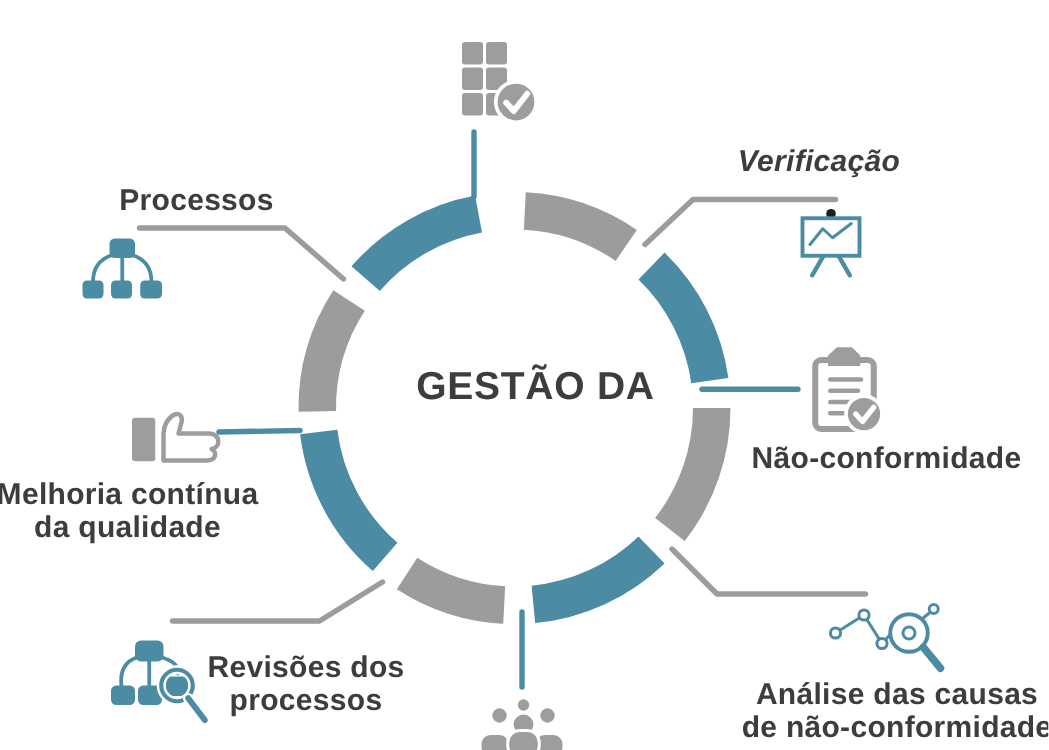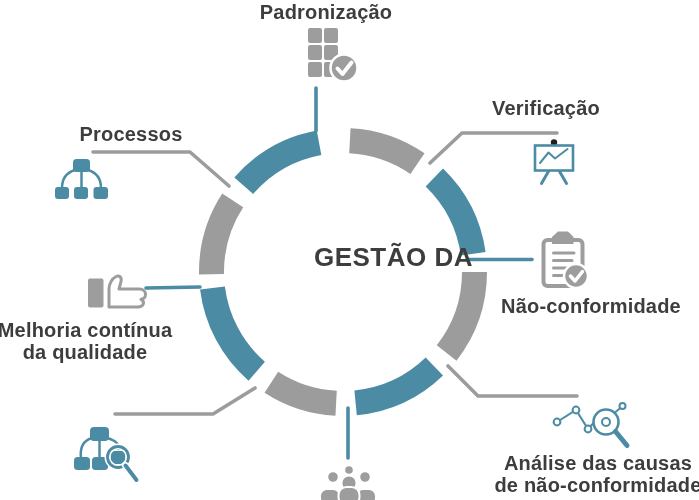--- a/index.html
+++ b/index.html
@@ -16,29 +16,29 @@
     color:var(--text,#3d3d3d);
     font-size:20px;
     font-weight:600;
     text-align:center;
     line-height:22px;
     white-space:pre-line;
     letter-spacing:0.2px;
   }
   .lbl-padronizacao{left:226px;top:1px;width:200px;}
   .lbl-processos{left:31px;top:123px;width:200px;}
-  .lbl-verificacao{left:446px;top:97px;width:200px;}
+  .lbl-verificacao{left:446px;top:97px;width:200px;font-style:italic;}
   .lbl-nao-conformidade{left:471px;top:295px;width:240px;}
   .lbl-analise{left:458px;top:452px;width:280px;}
   .lbl-revisoes{left:104px;top:434px;width:200px;}
   .lbl-melhoria{left:-15px;top:319px;width:200px;}
   .center-title{
     position:absolute;
-    left:213px;top:243px;width:260px;
-    text-align:right;
+    left:227px;top:243px;width:260px;
+    text-align:center;
     color:var(--text,#3d3d3d);
     font-size:26px;
     font-weight:700;
     line-height:28px;
     letter-spacing:0.5px;
   }
   .center-title span{display:block;}
 </style>
 </head>
 <body>
@@ -157,26 +157,27 @@
       </g>
       <g fill="var(--teal)">
         <rect x="73" y="159" width="17" height="13" rx="3.5"></rect>
         <rect x="55" y="187" width="14" height="12" rx="3"></rect>
         <rect x="74" y="187" width="14" height="12" rx="3"></rect>
         <rect x="93.5" y="187" width="14.5" height="12" rx="3"></rect>
       </g>
     </g>
   </svg>
 
-  <div class="label lbl-padronizacao">Padronização</div>
   <div class="label lbl-processos">Processos</div>
   <div class="label lbl-verificacao">Verificação</div>
   <div class="label lbl-nao-conformidade">Não-conformidade</div>
   <div class="label lbl-analise">Análise das causas
 de não-conformidade</div>
+  <div class="label lbl-revisoes">Revisões dos
+processos</div>
   <div class="label lbl-melhoria">Melhoria contínua
 da qualidade</div>
 
   <div class="center-title">
     <span>GESTÃO DA</span>
   </div>
 
 </div>
 
 </body></html>

